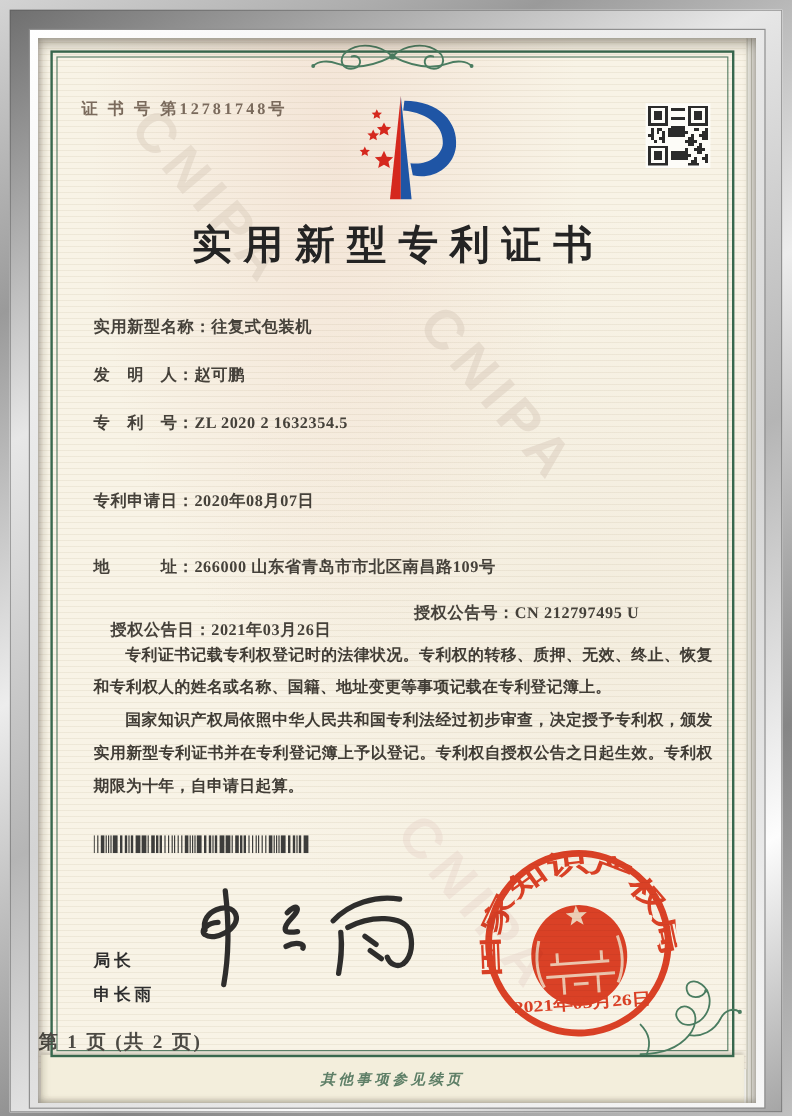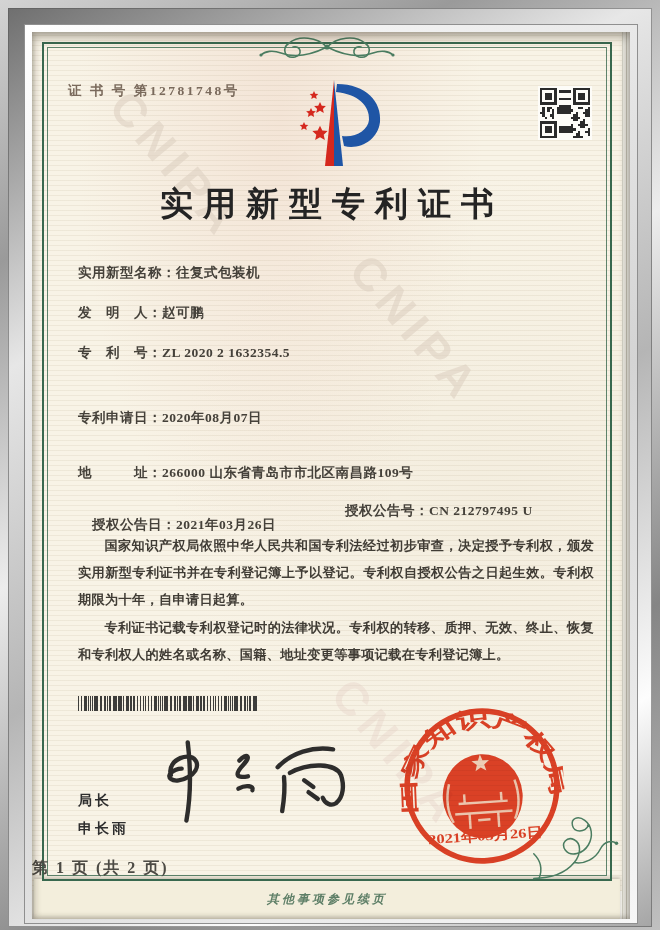--- a/index.html
+++ b/index.html
@@ -334,22 +334,22 @@
 
       <div class="row" style="left:46px;top:232px;"><span>实用新型名称：</span><span>往复式包装机</span></div>
       <div class="row" style="left:46px;top:272px;"><span>发　明　人：</span><span>赵可鹏</span></div>
       <div class="row" style="left:46px;top:312px;"><span>专　利　号：</span><span>ZL 2020 2 1632354.5</span></div>
       <div class="row" style="left:46px;top:352px;margin-top:25px;"><span>专利申请日：</span><span>2020年08月07日</span></div>
       <div class="row" style="left:46px;top:432px;"><span>地　　　址：</span><span>266000 山东省青岛市市北区南昌路109号</span></div>
       <div class="row" style="left:46px;top:484px;margin-left:14px;"><span>授权公告日：</span><span>2021年03月26日</span></div>
       <div class="row" style="left:313px;top:470px;"><span>授权公告号：</span><span>CN 212797495 U</span></div>
 
       <div class="paras">
+        <p>专利证书记载专利权登记时的法律状况。专利权的转移、质押、无效、终止、恢复和专利权人的姓名或名称、国籍、地址变更等事项记载在专利登记簿上。</p>
         <p>国家知识产权局依照中华人民共和国专利法经过初步审查，决定授予专利权，颁发实用新型专利证书并在专利登记簿上予以登记。专利权自授权公告之日起生效。专利权期限为十年，自申请日起算。</p>
-        <p>专利证书记载专利权登记时的法律状况。专利权的转移、质押、无效、终止、恢复和专利权人的姓名或名称、国籍、地址变更等事项记载在专利登记簿上。</p>
       </div>
 
       <div class="barcode">
         <svg width="182" height="15" viewBox="0 0 182 15" preserveAspectRatio="none">
             <g fill="#3d3d3b" id="bcg">
               <rect x="0" y="0" width="1" height="15"></rect>
               <rect x="3" y="0" width="1" height="15"></rect>
               <rect x="6" y="0" width="3" height="15"></rect>
               <rect x="10" y="0" width="1" height="15"></rect>
               <rect x="12" y="0" width="1" height="15"></rect>

